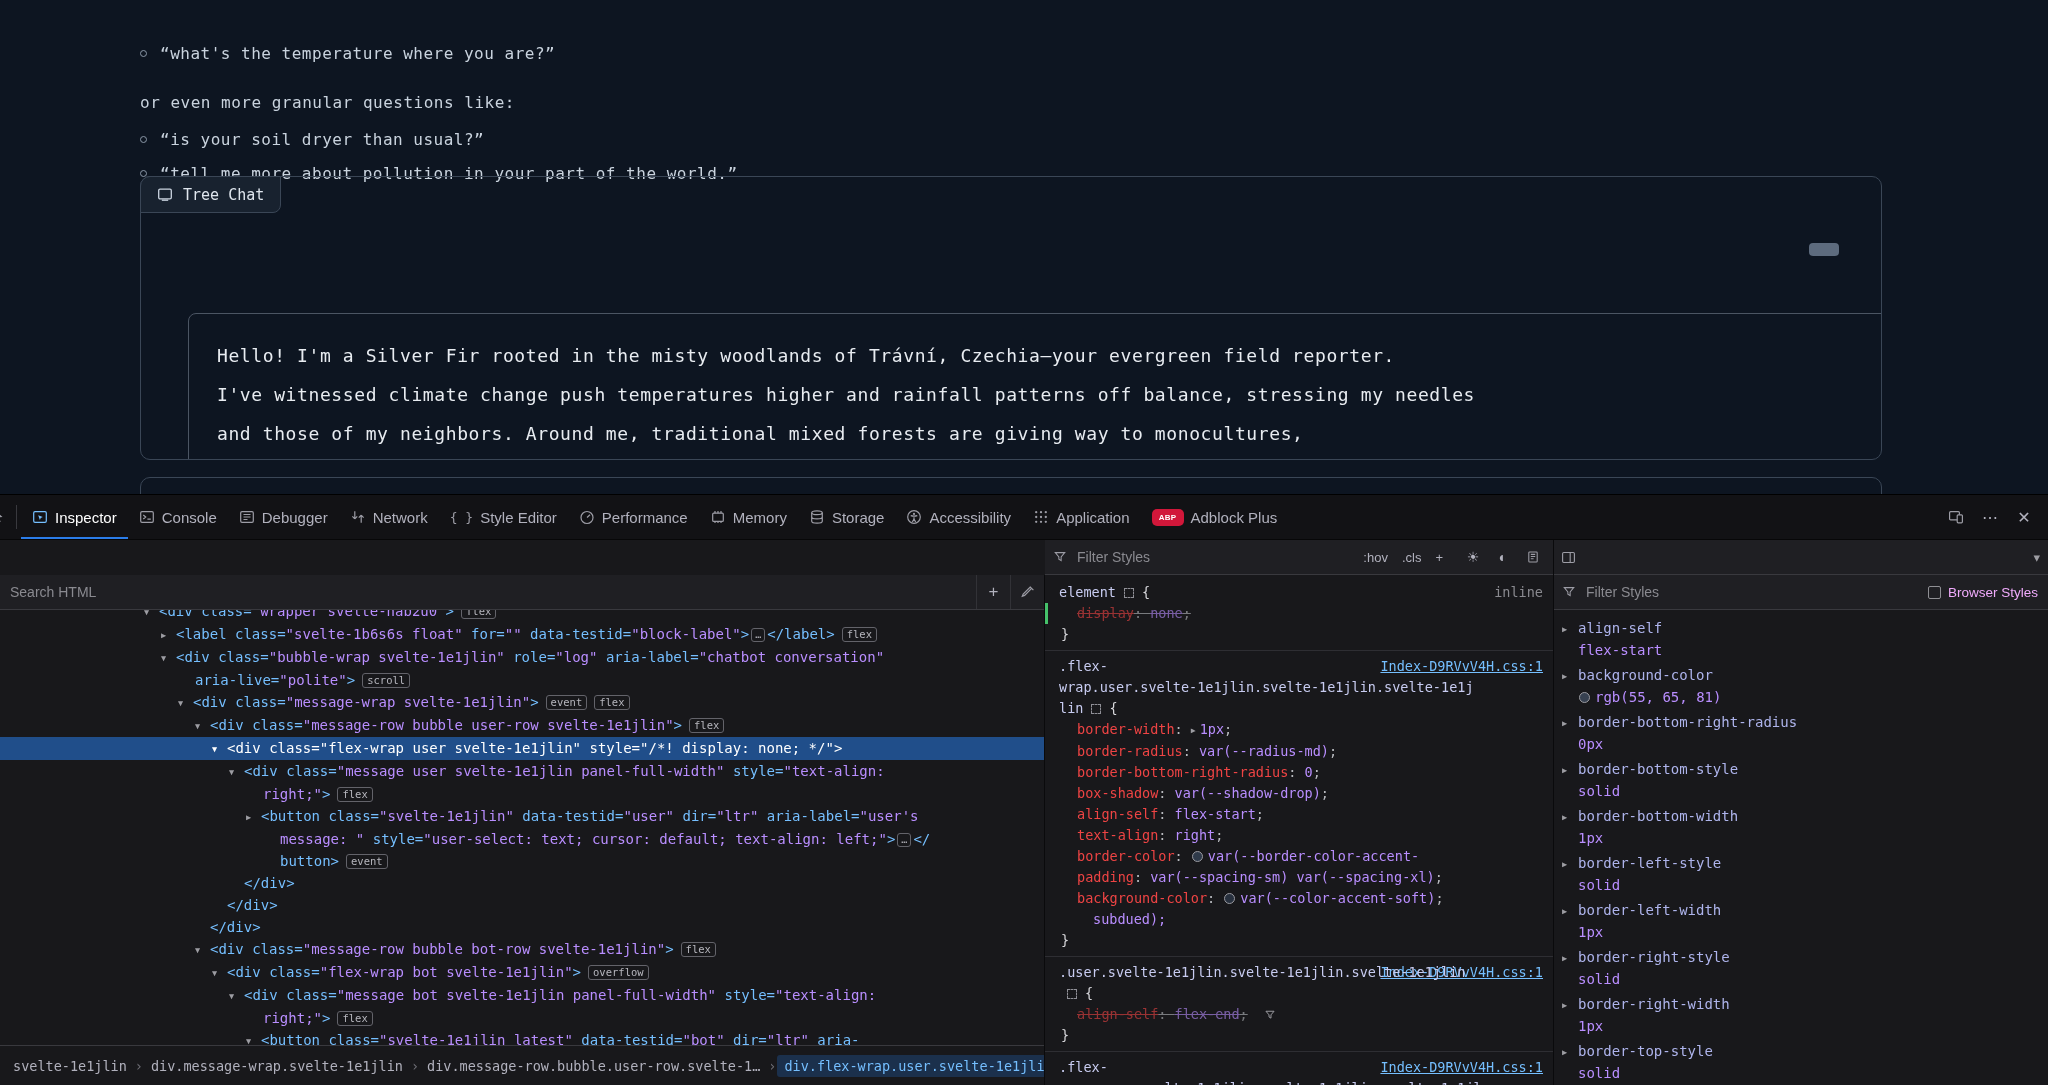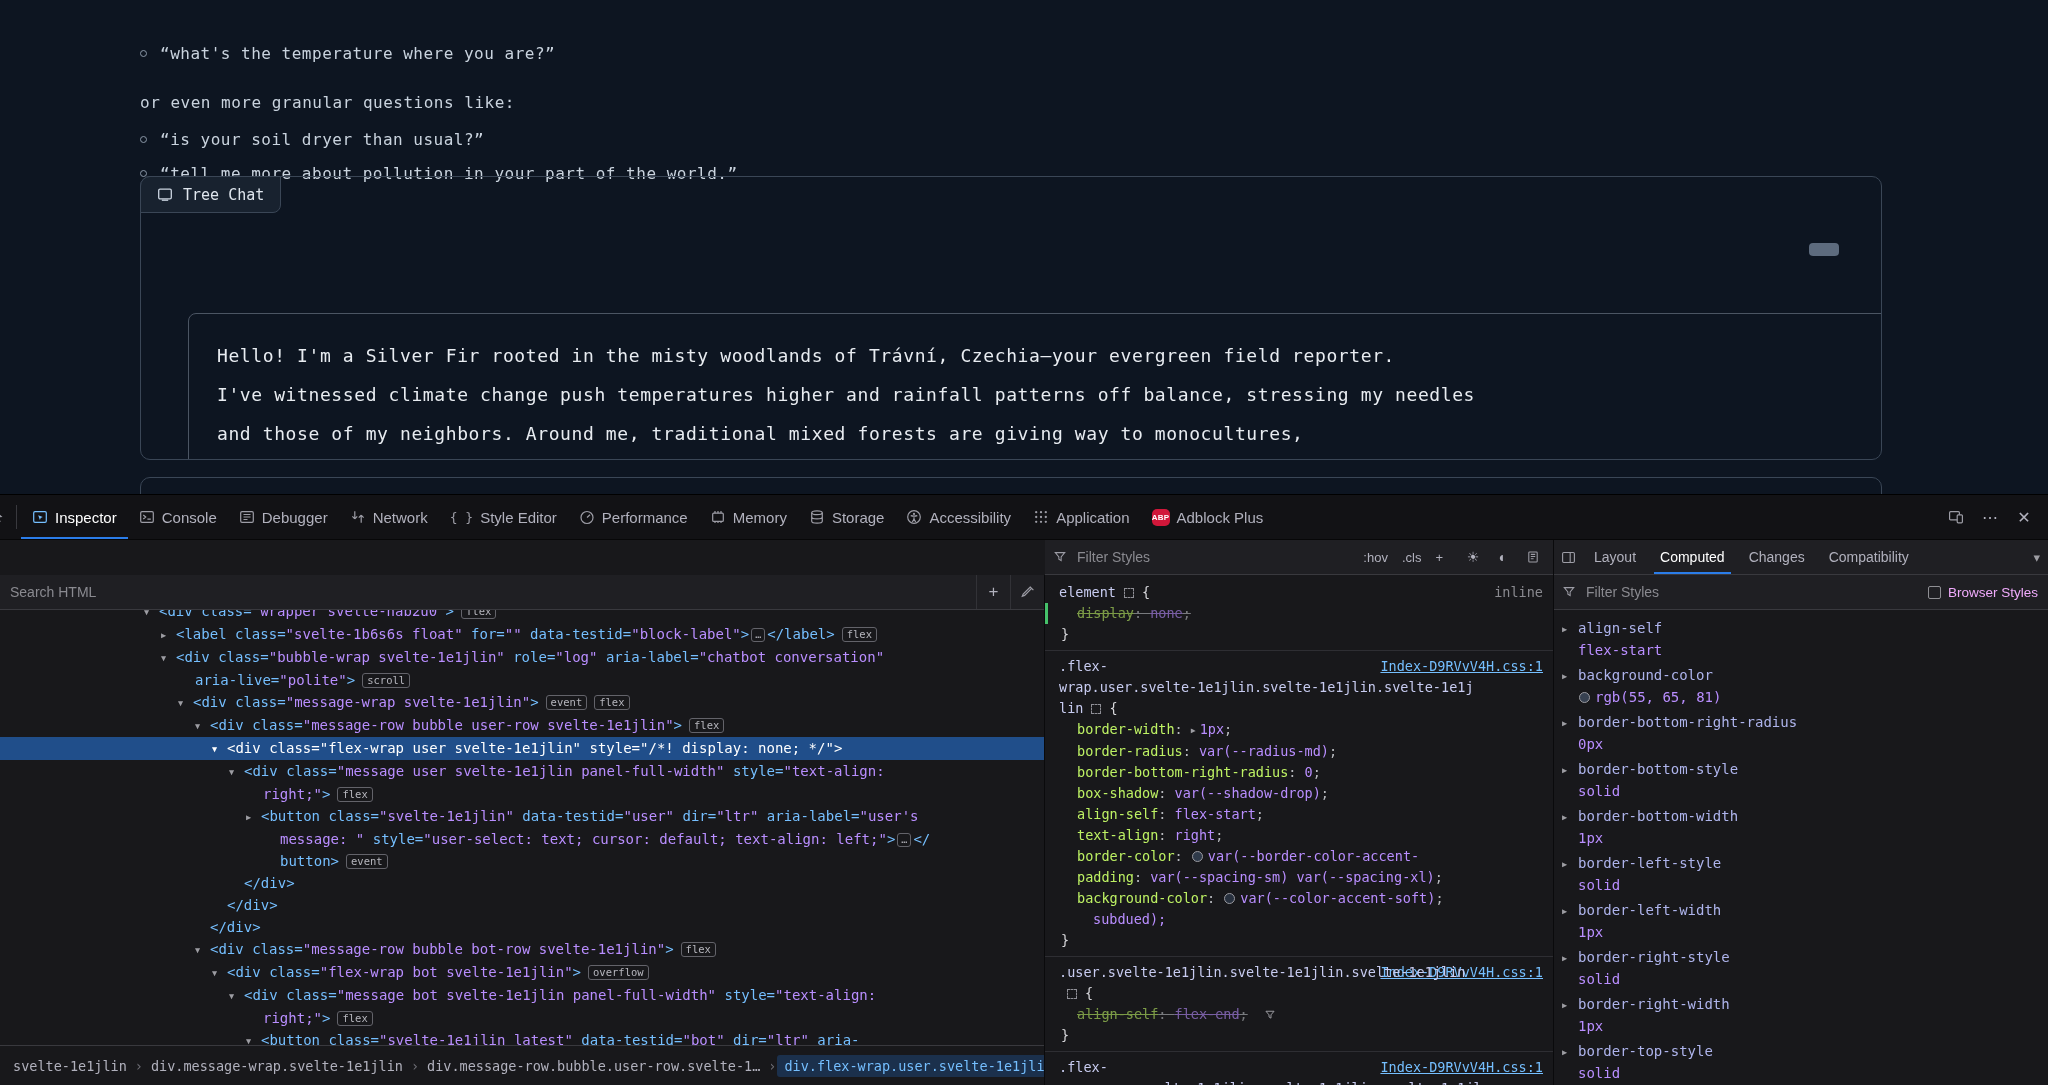--- a/index.html
+++ b/index.html
@@ -32,21 +32,21 @@
   .dt-tab.active{color:#fff;}
   .dt-tab.active::after{content:"";position:absolute;left:0;right:0;bottom:0;height:2px;background:#2b7de9;}
   .dt-tab.active .ic{color:#75bfff;}
   .ic{color:#9d9da6;display:inline-flex;align-items:center;justify-content:center;}
   .ic svg{display:block;}
   .tic{font-family:"DejaVu Sans Mono",monospace;font-size:13px;line-height:1;}
   .picker-btn{display:flex;align-items:center;padding:0 5px 0 0;margin-left:-9px;}
   .vsep{width:1px;background:#39393e;margin:10px 4px;flex:none;}
   .dt-right{margin-left:auto;display:flex;align-items:center;gap:2px;padding-right:8px;}
   .dt-iconbtn{width:32px;height:32px;display:flex;align-items:center;justify-content:center;color:#b1b1bd;font-size:16px;}
-  .abp{display:inline-flex;align-items:center;justify-content:center;width:18px;height:17px;background:#d1173a;
+  .abp{display:inline-flex;align-items:center;justify-content:center;width:32px;height:17px;background:#d1173a;
     border-radius:5px;color:#fff;font:700 8px "Liberation Sans",sans-serif;letter-spacing:.2px;}
 
   .dt-main{flex:1;display:flex;min-height:0;}
   .panel-markup{width:1045px;flex:none;display:flex;flex-direction:column;border-right:1px solid #0a0a0c;min-height:0;margin-top:35px;}
   .panel-rules{width:509px;flex:none;display:flex;flex-direction:column;border-right:1px solid #0a0a0c;min-height:0;}
   .panel-computed{flex:1;display:flex;flex-direction:column;min-height:0;}
   .ptoolbar{height:35px;flex:none;background:#1f1f23;border-bottom:1px solid #39393e;display:flex;align-items:center;}
   .search-input{flex:1;background:transparent;border:none;outline:none;color:#d7d7db;
     font:14px "Liberation Sans",sans-serif;padding:0 10px;min-width:0;}
   ::placeholder{color:#8a8a90;opacity:1;}
@@ -78,21 +78,21 @@
   .crumb{padding:3px 7px;border-radius:3px;white-space:nowrap;}
   .crumb.selcrumb{color:#75bfff;background:rgba(32,78,138,.45);}
   .crumb-sep{color:#6f6f76;margin:0 1px;}
 
   
   .rules-content{flex:1;overflow:hidden;padding-top:7px;font:13.5px/21px "DejaVu Sans Mono",monospace;min-height:0;}
   .rln{position:relative;white-space:nowrap;padding:0 12px 0 14px;color:#d7d7db;}
   .rln.prop{padding-left:32px;}
   .rln.propcont{padding-left:48px;}
   .gbar{position:absolute;left:0;top:0;bottom:0;width:3px;background:#45c16a;}
-  .pn{color:#bef264;}
+  .pn{color:#ef4444;}
   .pc{color:#b9bbc0;}
   .pv{color:#b98eff;}
   .parr{color:#9d9da3;font-size:8px;margin-right:4px;vertical-align:1px;}
   .swatch{display:inline-block;width:11px;height:11px;border-radius:50%;border:1px solid #9a9aa0;
     vertical-align:-1px;margin:0 5px 0 1px;}
   .rsel{color:#c8ccf1;}
   .rbrace{color:#d7d7db;margin-left:2px;}
   .target{display:inline-block;width:10px;height:10px;border:1px dashed #8f8f96;margin:0 6px 0 8px;vertical-align:-1px;}
   .rlink{position:absolute;right:10px;top:0;color:#75bfff;text-decoration:underline;}
   .rdim{position:absolute;right:10px;top:0;color:#8a8a90;}
@@ -414,34 +414,20 @@
     <div class="panel-computed">
       <div class="ptoolbar">
         <div class="dt-iconbtn" style="width:28px;">
           <span class="ic">
             <svg width="15" height="15" viewBox="0 0 16 16" fill="none" stroke="currentColor" stroke-width="1.2">
               <rect x="1.7" y="2.7" width="12.6" height="10.6" rx="1.3"></rect>
                 <path d="M9.8 2.7v10.6"></path>
             </svg>
           </span>
         </div>
-        <div style="display:flex;align-items:stretch;height:100%;">
-            <div class="ctab">
-              <span>Layout</span>
-            </div>
-            <div class="ctab active">
-              <span>Computed</span>
-            </div>
-            <div class="ctab">
-              <span>Changes</span>
-            </div>
-            <div class="ctab">
-              <span>Compatibility</span>
-            </div>
-          </div>
         <div class="chev"><span>▾</span></div>
       </div>
       <div class="ptoolbar">
         <span class="ic" style="margin-left:8px;">
           <svg width="14" height="14" viewBox="0 0 16 16" fill="none" stroke="currentColor" stroke-width="1.2">
             <path d="M2.6 3h10.8l-4.1 4.8v4.4l-2.6-1.6V7.8z"></path>
           </svg>
         </span>
         <input class="search-input" style="max-width: 200px;" placeholder="Filter Styles">
         <div class="comp-filter-right">

